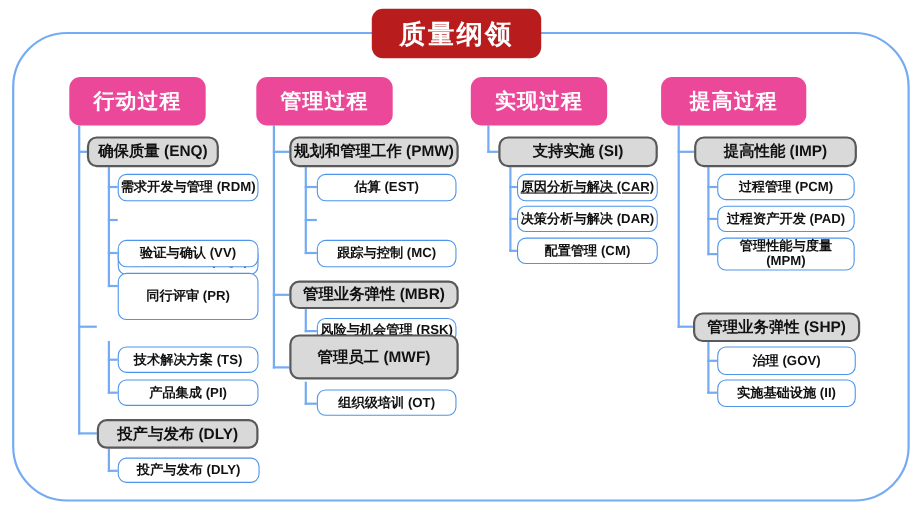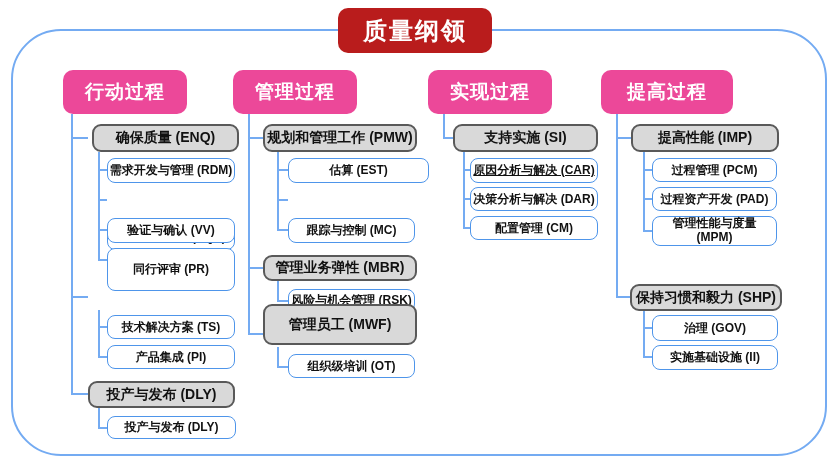--- a/index.html
+++ b/index.html
@@ -91,44 +91,44 @@
   <div class="lh" style="left:616px;top:137px;width:15px;"></div>
   <div class="lh" style="left:616px;top:296px;width:14px;"></div>
   <div class="lv" style="left:643px;top:152px;height:80px;"></div>
   <div class="lh" style="left:643px;top:169px;width:9px;"></div>
   <div class="lh" style="left:643px;top:198px;width:9px;"></div>
   <div class="lh" style="left:643px;top:230px;width:9px;"></div>
   <div class="lv" style="left:643px;top:311px;height:47px;"></div>
   <div class="lh" style="left:643px;top:327px;width:9px;"></div>
   <div class="lh" style="left:643px;top:356px;width:9px;"></div>
 
-  <div class="box gray" style="left:92px;top:124px;width:147px;height:28px;">确保质量 (ENQ)</div>
+  <div class="box gray" style="left:79px;top:124px;width:120px;height:28px;">确保质量 (ENQ)</div>
   <div class="box node" style="left:107px;top:158px;width:128px;height:25px;">需求开发与管理 (RDM)</div>
   <div class="box node" style="left:107px;top:188px;width:128px;height:26px;margin-top:36px;">过程质量保证 (PQA)</div>
   <div class="box node" style="left:107px;top:218px;width:128px;height:25px;">验证与确认 (VV)</div>
   <div class="box node" style="left:107px;top:248px;width:128px;height:43px;">同行评审 (PR)</div>
   <div class="box node" style="left:107px;top:315px;width:128px;height:24px;">技术解决方案 (TS)</div>
   <div class="box node" style="left:107px;top:345px;width:128px;height:24px;">产品集成 (PI)</div>
   <div class="box gray" style="left:88px;top:381px;width:147px;height:27px;">投产与发布 (DLY)</div>
   <div class="box node" style="left:107px;top:416px;width:129px;height:23px;">投产与发布 (DLY)</div>
 
   <div class="box gray" style="left:263px;top:124px;width:154px;height:28px;">规划和管理工作 (PMW)</div>
-  <div class="box node" style="left:288px;top:158px;width:141px;height:25px;">估算 (EST)</div>
+  <div class="box node" style="left:288px;top:158px;width:127px;height:25px;">估算 (EST)</div>
   <div class="box node" style="left:288px;top:218px;width:127px;height:25px;">跟踪与控制 (MC)</div>
   <div class="box gray" style="left:263px;top:255px;width:154px;height:26px;">管理业务弹性 (MBR)</div>
   <div class="box node" style="left:288px;top:289px;width:127px;height:23px;">风险与机会管理 (RSK)</div>
   <div class="box gray" style="left:263px;top:304px;width:154px;height:41px;">管理员工 (MWF)</div>
   <div class="box node" style="left:288px;top:354px;width:127px;height:24px;">组织级培训 (OT)</div>
 
   <div class="box gray" style="left:453px;top:124px;width:145px;height:28px;">支持实施 (SI)</div>
   <div class="box node" style="left:470px;top:158px;width:128px;height:25px;text-decoration:underline;">原因分析与解决 (CAR)</div>
   <div class="box node" style="left:470px;top:187px;width:128px;height:24px;">决策分析与解决 (DAR)</div>
   <div class="box node" style="left:470px;top:216px;width:128px;height:24px;">配置管理 (CM)</div>
 
   <div class="box gray" style="left:631px;top:124px;width:148px;height:28px;">提高性能 (IMP)</div>
   <div class="box node" style="left:652px;top:158px;width:125px;height:24px;">过程管理 (PCM)</div>
   <div class="box node" style="left:652px;top:187px;width:125px;height:24px;">过程资产开发 (PAD)</div>
   <div class="box node wrap" style="left:652px;top:216px;width:125px;height:30px;">管理性能与度量 (MPM)</div>
-  <div class="box gray" style="left:630px;top:284px;width:152px;height:27px;">保持习惯和毅力 (SHP)</div>
+  <div class="box gray" style="left:630px;top:284px;width:152px;height:27px;">管理业务弹性 (SHP)</div>
   <div class="box node" style="left:652px;top:315px;width:126px;height:26px;">治理 (GOV)</div>
   <div class="box node" style="left:652px;top:345px;width:126px;height:25px;">实施基础设施 (II)</div>
 
 </div>
 
 </body></html>

